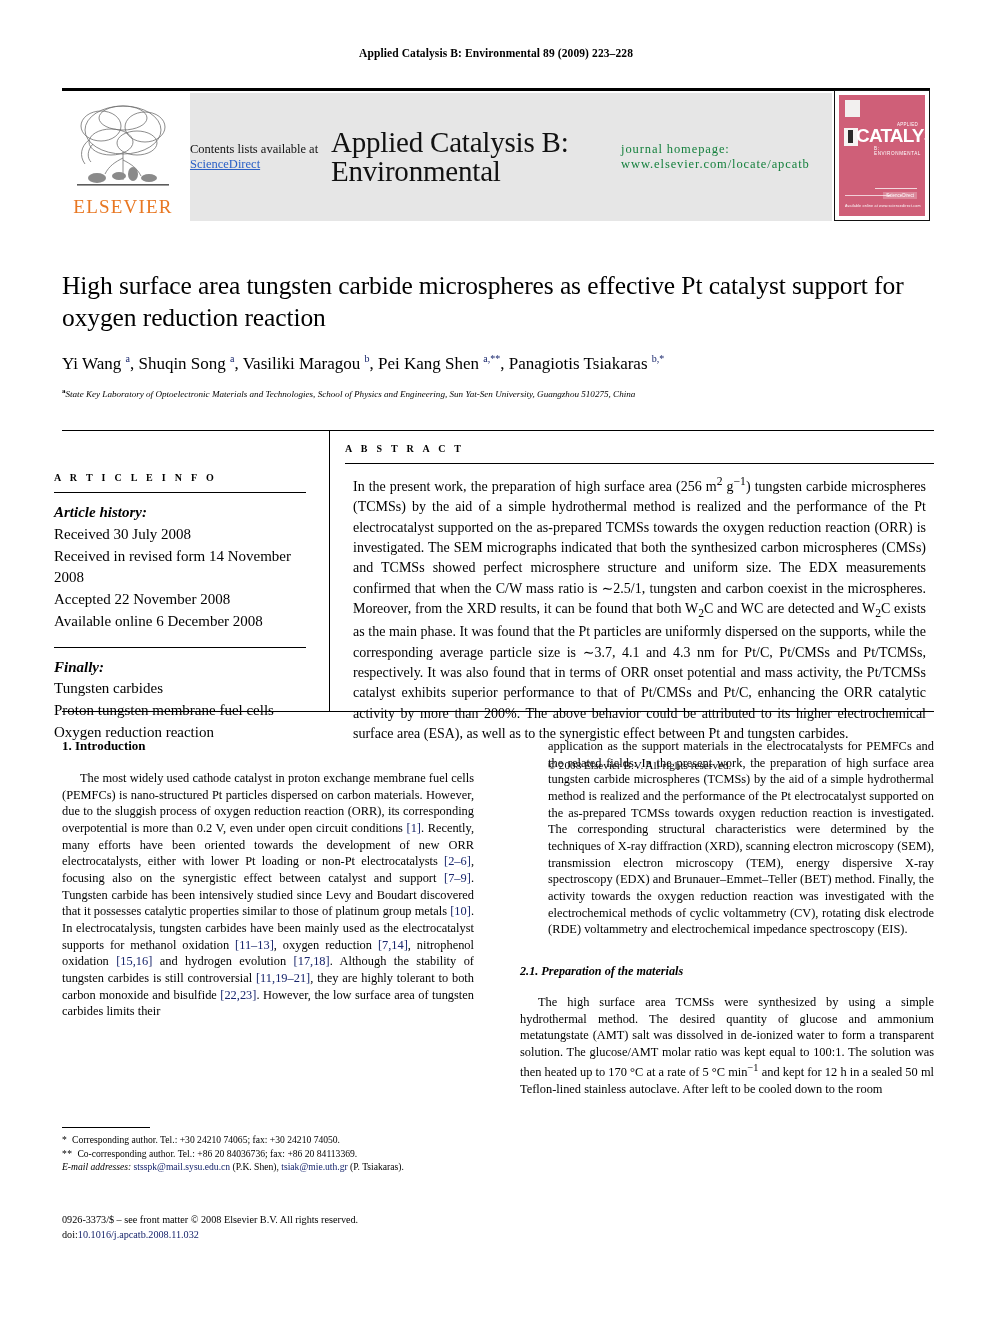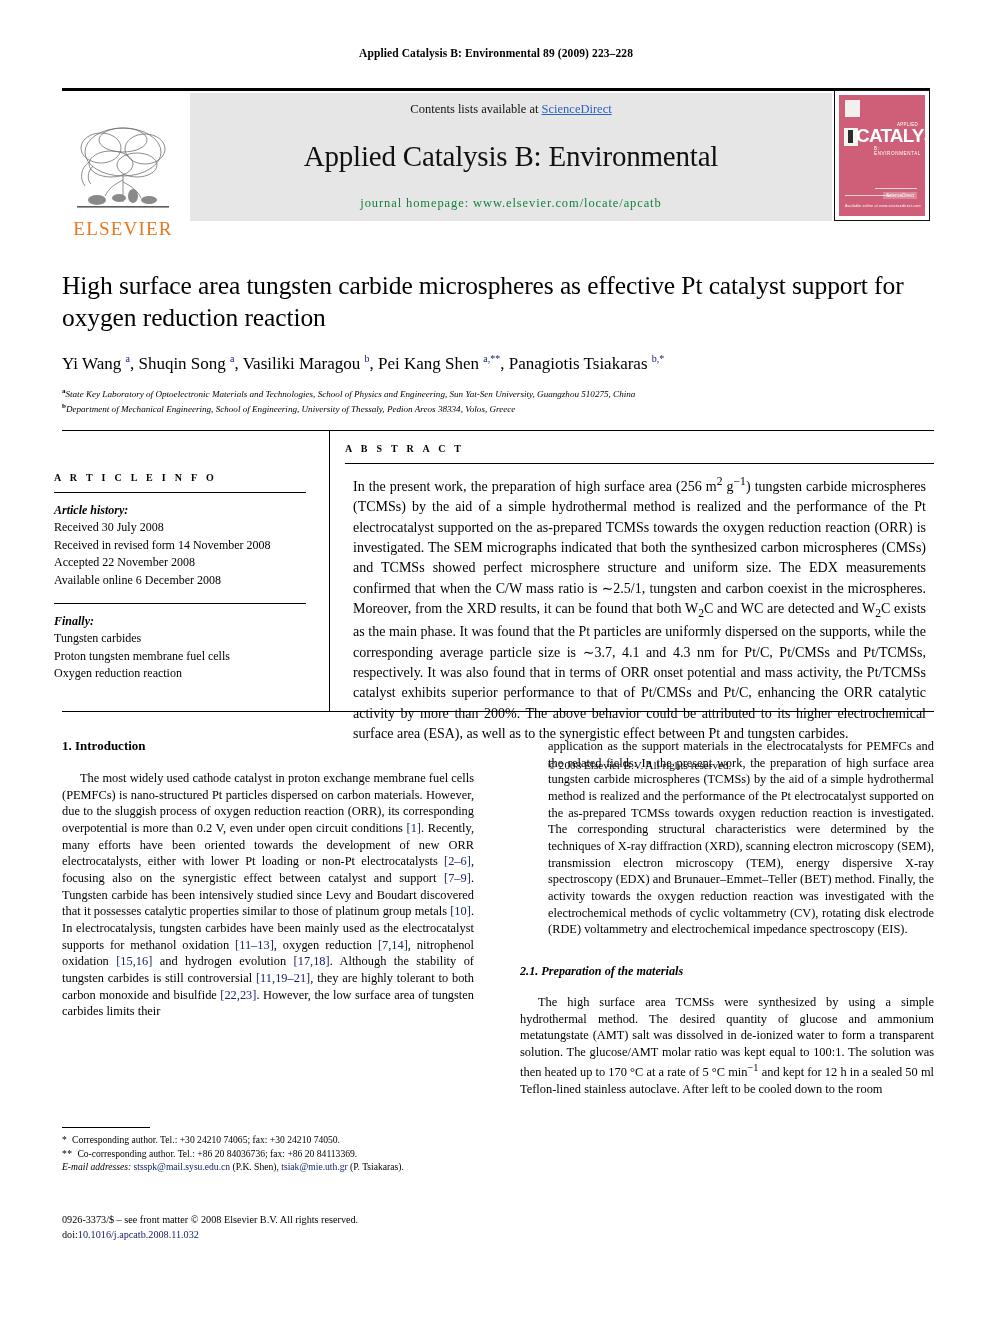--- a/index.html
+++ b/index.html
@@ -43,21 +43,21 @@
   .masthead-rule {
     position: absolute;
     left: 0; top: 0;
     width: 868px;
     height: 3px;
     background: #000;
   }
   .elsevier-block {
     position: absolute;
     left: 0;
-    top: 22px;
+    top: 0;
     width: 122px;
     height: 128px;
     display: flex;
     flex-direction: column;
     align-items: center;
     justify-content: flex-end;
   }
   .tree-svg { display:block; }
   .elsevier-word {
     font-family: "Liberation Serif", serif;
@@ -68,21 +68,20 @@
     margin-top: 1px;
   }
   .journal-band {
     position: absolute;
     left: 128px;
     top: 5px;
     width: 642px;
     height: 128px;
     background: #e6e6e6;
     display: flex;
-    flex-direction: column;
     align-items: center;
     justify-content: space-between;
     padding: 9px 0 10px 0;
     box-sizing: border-box;
   }
   .contents-line {
     font-size: 12.5px;
     color: #111;
   }
   .contents-line .sd {
@@ -255,21 +254,21 @@
     font-weight: bold;
     letter-spacing: 3.3px;
     margin: 0 0 9px 0;
   }
   .hrule {
     height: 1px;
     background: #000;
     margin: 0 0 9px 0;
   }
   .info-group {
-    font-size: 12px;
+    font-size: 15px;
     line-height: 1.45;
   }
   .info-group .ital {
     font-style: italic;
     font-weight: bold;
   }
   .info-gap {
     height: 14px;
   }
   .abs-text {
@@ -434,21 +433,20 @@
         <div class="cover-foot">Available online at www.sciencedirect.com</div>
       </div>
     </div>
   </div>
 
   <div class="title-block">
     <h1 class="article-title">High surface area tungsten carbide microspheres as effective Pt catalyst support for oxygen reduction reaction</h1>
     <div class="authors">Yi Wang <sup>a</sup>, Shuqin Song <sup>a</sup>, Vasiliki Maragou <sup>b</sup>, Pei Kang Shen <sup>a,**</sup>, Panagiotis Tsiakaras <sup>b,*</sup></div>
     <div class="affils">
       <div><sup>a</sup><span>State Key Laboratory of Optoelectronic Materials and Technologies, School of Physics and Engineering, Sun Yat-Sen University, Guangzhou 510275, China</span></div>
-      <div><sup>b</sup><span>Department of Mechanical Engineering, School of Engineering, University of Thessaly, Pedion Areos 38334, Volos, Greece</span></div>
     </div>
   </div>
 
   <div class="rule-top"></div>
   <div class="vrule"></div>
   <div class="rule-mid"></div>
 
   <div class="info-col">
     <div class="sect-label">A R T I C L E  I N F O</div>
     <div class="hrule"></div>

